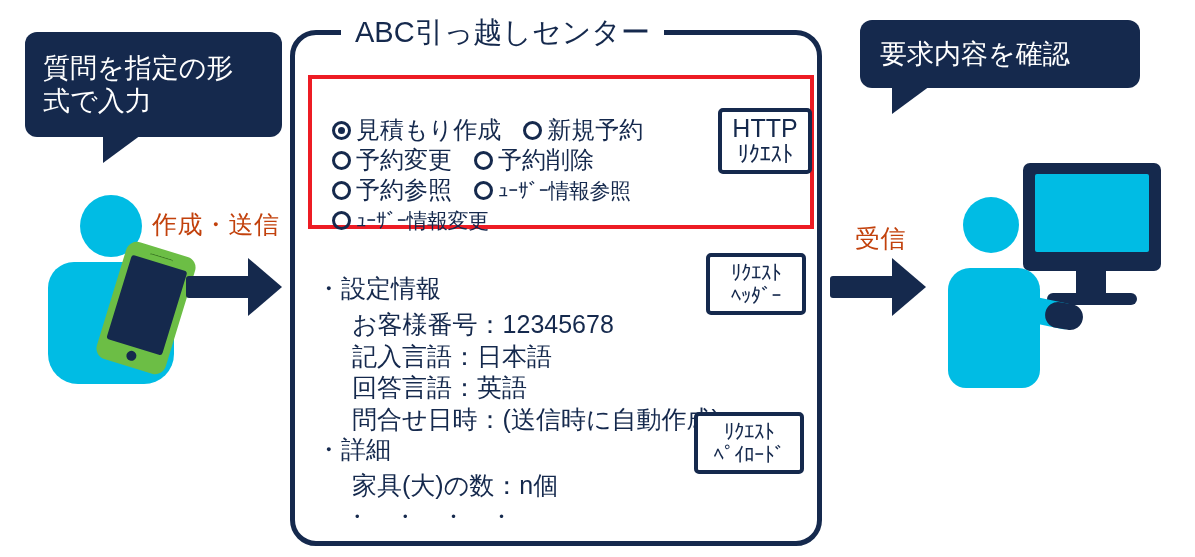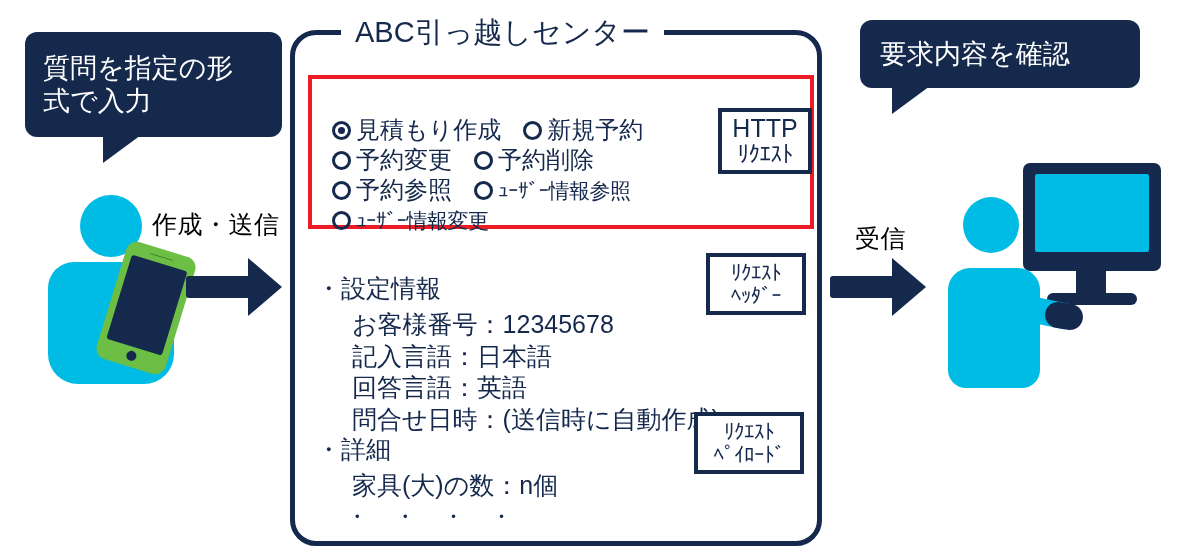--- a/index.html
+++ b/index.html
@@ -38,21 +38,21 @@
     position:absolute;left:110px;top:247px;width:72px;height:122px;
     background:#6cbe45;border-radius:11px;transform:rotate(17deg);
   }
   #phone-screen{
     position:absolute;left:7px;top:14px;width:58px;height:88px;
     background:#15294d;border-radius:3px;
   }
   #phone-speaker{position:absolute;left:24px;top:7px;width:24px;height:3px;background:#6cbe45;border-radius:2px;border-top:1px solid #3d7a26;}
   #phone-home{position:absolute;left:31px;top:106px;width:10px;height:10px;border-radius:50%;background:#15294d;}
 
-  .figlabel{position:absolute;font-size:26px;color:#000000;letter-spacing:0.5px;white-space:nowrap;}
+  .figlabel{position:absolute;font-size:26px;color:#c2410c;letter-spacing:0.5px;white-space:nowrap;}
   #user-label{left:30px;top:368px;}
   #send-label{left:152px;top:208px;font-size:25px;}
   #recv-label{left:855px;top:222px;font-size:25px;}
 
   
   .arrow{position:absolute;}
   .arrow .shaft{position:absolute;background:#15294d;border-radius:3px;}
   .arrow .headtri{
     position:absolute;width:0;height:0;
     border-top:29px solid transparent;border-bottom:29px solid transparent;
@@ -112,21 +112,21 @@
   
   .block{position:absolute;left:21px;font-size:25px;white-space:nowrap;}
   #settings-block{top:237px;}
   #detail-block{top:398px;}
   .block .bhead{margin-bottom:4px;}
   .block .line{margin-left:36px;line-height:1.26;}
   .dots{margin-left:30px;letter-spacing:10px;font-size:22px;}
 
   
   .tagbox{
-    position:absolute;border:4px solid #15294d;border-radius:0;
+    position:absolute;border:4px solid #15294d;border-radius:5px;
     box-sizing:border-box;background:#ffffff;text-align:center;
     display:flex;flex-direction:column;justify-content:center;
     color:#15294d;padding:2px 6px;
   }
   .tagbox span{line-height:1.1;display:block;white-space:nowrap;}
   #tag-http{left:718px;top:108px;width:94px;height:66px;}
   #tag-http .t1{font-size:25px;}
   #tag-http .t2{font-size:23px;letter-spacing:-0.5px;}
   #tag-header{left:706px;top:253px;width:100px;height:62px;}
   #tag-header span{font-size:21px;letter-spacing:-0.5px;}

